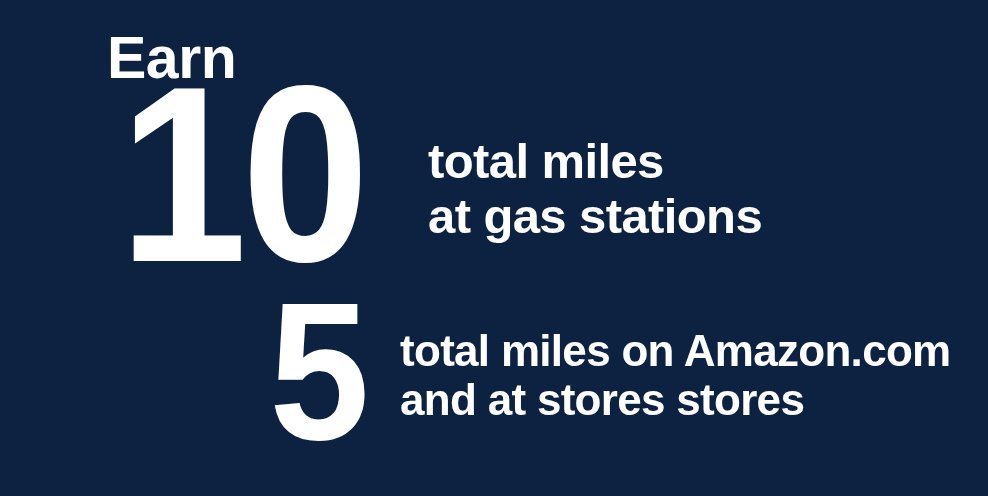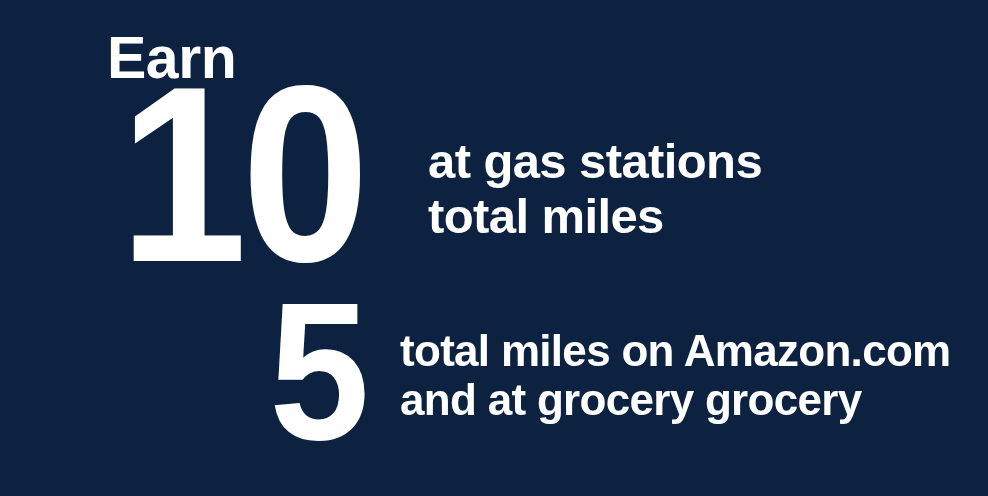--- a/index.html
+++ b/index.html
@@ -98,28 +98,28 @@
 
 <div id="promo-card" style="background: rgb(13, 34, 64); color: rgb(255, 255, 255);">
 
   <div class="earn-label">Earn</div>
 
   <div class="offer-row" id="offer-row-gas">
 
     <div class="numeral" id="numeral-10">10</div>
 
     <div class="offer-desc" id="desc-gas">
+      <span class="desc-line">total miles</span>
       <span class="desc-line">at gas stations</span>
-      <span class="desc-line">total miles</span>
     </div>
   </div>
 
   <div class="offer-row" id="offer-row-amazon">
 
     <div class="numeral" id="numeral-5">5</div>
 
     <div class="offer-desc" id="desc-amazon">
       <span class="desc-line">total miles on Amazon.com</span>
-      <span class="desc-line">and at grocery grocery</span>
+      <span class="desc-line">and at stores stores</span>
     </div>
   </div>
 
 </div>
 
 </body></html>

